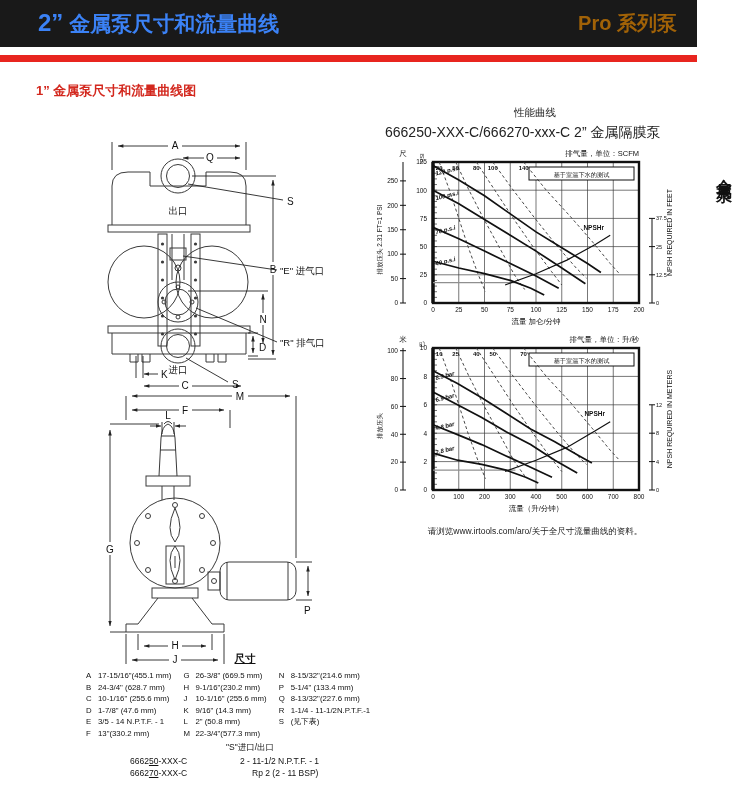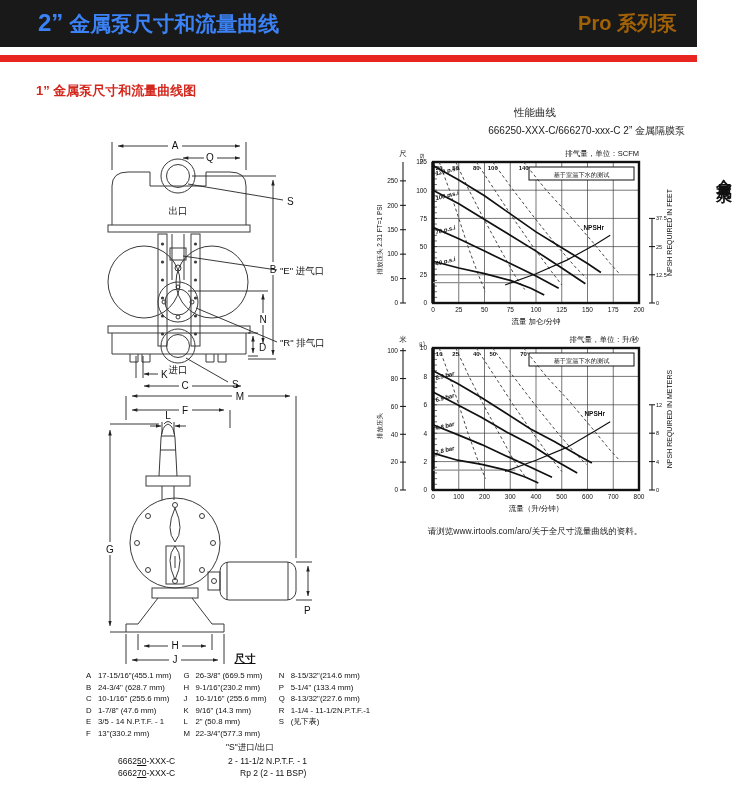--- a/index.html
+++ b/index.html
@@ -20,29 +20,29 @@
   svg{position:absolute;overflow:visible;}
   .draw{stroke:#3a3a3a;fill:none;stroke-width:1;}
   .dim line,.dim path{stroke:#222;stroke-width:0.9;fill:none;}
   .dim text{fill:#111;font-size:10px;font-family:"Liberation Sans","DejaVu Sans",sans-serif;}
   .dim .cj{font-size:9.5px;}
   .lblbg{fill:#fff;stroke:none;}
   .capt{left:190px;top:652px;width:110px;text-align:center;font-size:10.5px;font-weight:bold;
         text-decoration:underline;}
   
   .ctitle{left:400px;top:106px;width:270px;text-align:center;font-size:10.5px;color:#222;}
-  .csub{left:385px;top:124px;width:300px;text-align:right;font-size:10px;color:#222;}
+  .csub{left:385px;top:124px;width:300px;text-align:left;font-size:14px;color:#222;}
   .cfoot{left:385px;top:526px;width:300px;text-align:center;font-size:8.5px;color:#222;}
   
   .dims{left:86px;top:670px;display:flex;gap:12px;font-size:7.8px;line-height:11.6px;}
   .dcol{display:flex;flex-direction:column;}
   .drow{display:flex;white-space:nowrap;}
   .dk{width:12px;flex:0 0 12px;}
   .stitle{left:100px;top:742px;width:300px;text-align:center;font-size:8.5px;}
-  .srow{left:118px;top:756px;width:280px;display:flex;font-size:8.5px;white-space:nowrap;}
+  .srow{left:130px;top:756px;width:280px;display:flex;font-size:8.5px;white-space:nowrap;}
   .srow .pn{width:110px;flex:0 0 110px;}
   .srow .uu{text-decoration:underline;}
   .srow2{top:768px;gap:12px;}
 </style>
 </head>
 <body>
 
 <div class="page">
 
   <div class="abs hdr">

